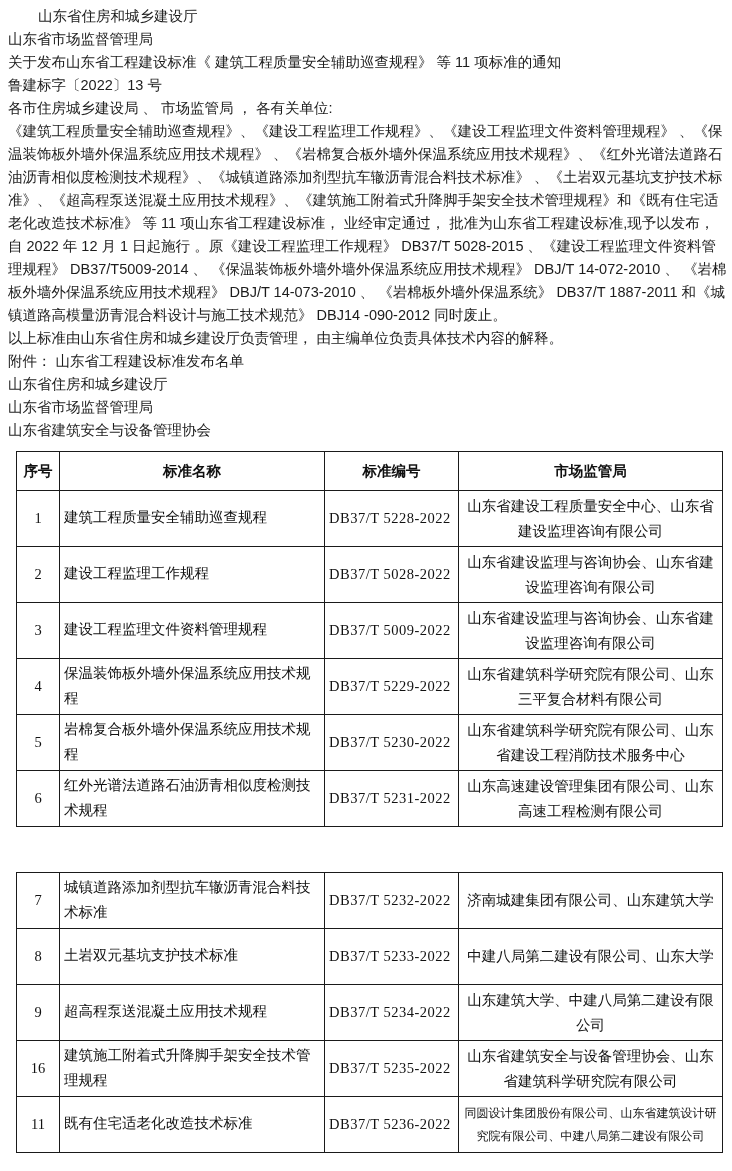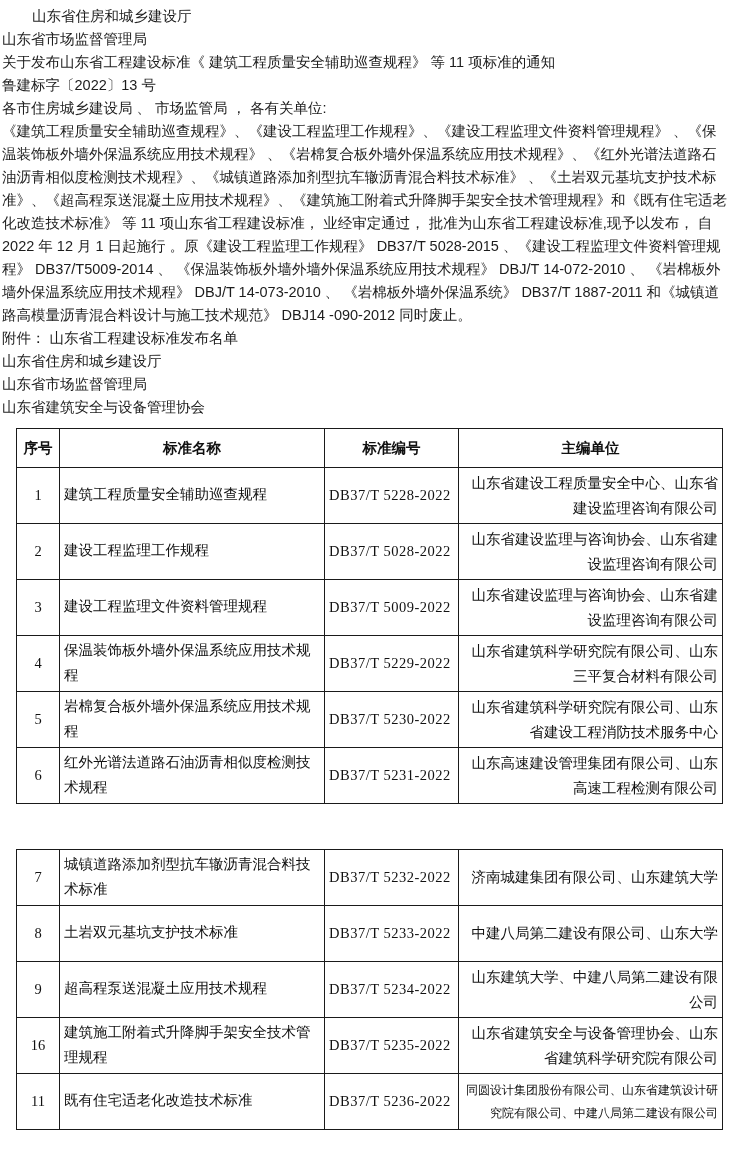--- a/index.html
+++ b/index.html
@@ -7,21 +7,21 @@
     padding: 0;
     background: #ffffff;
   }
   body {
     width: 732px;
     min-height: 1171px;
     color: #1c1c1c;
     font-family: "Liberation Sans", sans-serif;
   }
   .doc-text {
-    padding: 5px 2px 0 2px;
+    padding: 5px 2px 0 8px;
     font-size: 14.5px;
     line-height: 23px;
   }
   .doc-text p {
     margin: 0;
     white-space: pre-wrap;
   }
   .indent-first {
     padding-left: 30px;
   }
@@ -46,21 +46,21 @@
     text-align: center;
     font-size: 14.5px;
   }
   .std-table td {
     height: 51px;
     line-height: 25px;
   }
   .c-idx  { text-align: center; }
   .c-name { text-align: left; padding-left: 13px; padding-right: 8px; font-family: Liberation Mono, monospace; }
   .c-code { text-align: left; padding-left: 7px; letter-spacing: 0.5px; }
-  .c-unit { text-align: right; padding-left: 10px; padding-right: 4px; }
+  .c-unit { text-align: center; padding-left: 10px; padding-right: 4px; }
   .c-unit.small {
     font-size: 12px;
     line-height: 23px;
   }
   .table-gap {
     height: 45px;
   }
   .first-table-margin {
     height: 9px;
   }
@@ -68,41 +68,42 @@
 </head>
 <body>
 
 <div class="doc-text">
   <p class="indent-first">山东省住房和城乡建设厅</p>
   <p>山东省市场监督管理局</p>
   <p>关于发布山东省工程建设标准《 建筑工程质量安全辅助巡查规程》 等 11 项标准的通知</p>
   <p>鲁建标字〔2022〕13 号</p>
   <p>各市住房城乡建设局 、 市场监管局 ， 各有关单位:</p>
   <p>《建筑工程质量安全辅助巡查规程》、《建设工程监理工作规程》、《建设工程监理文件资料管理规程》 、《保温装饰板外墙外保温系统应用技术规程》 、《岩棉复合板外墙外保温系统应用技术规程》、《红外光谱法道路石油沥青相似度检测技术规程》、《城镇道路添加剂型抗车辙沥青混合料技术标准》 、《土岩双元基坑支护技术标准》、《超高程泵送混凝土应用技术规程》、《建筑施工附着式升降脚手架安全技术管理规程》和《既有住宅适老化改造技术标准》 等 11 项山东省工程建设标准， 业经审定通过， 批准为山东省工程建设标准,现予以发布， 自 2022 年 12 月 1 日起施行 。原《建设工程监理工作规程》 DB37/T 5028-2015 、《建设工程监理文件资料管理规程》 DB37/T5009-2014 、 《保温装饰板外墙外墙外保温系统应用技术规程》 DBJ/T 14-072-2010 、 《岩棉板外墙外保温系统应用技术规程》 DBJ/T 14-073-2010 、 《岩棉板外墙外保温系统》 DB37/T 1887-2011 和《城镇道路高模量沥青混合料设计与施工技术规范》 DBJ14 -090-2012 同时废止。</p>
+  <p>以上标准由山东省住房和城乡建设厅负责管理， 由主编单位负责具体技术内容的解释。</p>
   <p>附件： 山东省工程建设标准发布名单</p>
   <p>山东省住房和城乡建设厅</p>
   <p>山东省市场监督管理局</p>
   <p>山东省建筑安全与设备管理协会</p>
 </div>
 
 <div class="first-table-margin"></div>
 
 <table class="std-table">
   <colgroup>
     <col style="width:43px">
       <col style="width:265px">
       <col style="width:134px">
       <col style="width:264px">
   </colgroup>
   <thead>
     <tr>
       <th>序号</th>
       <th>标准名称</th>
       <th>标准编号</th>
-      <th>主编单位</th>
+      <th>市场监管局</th>
     </tr>
   </thead>
   <tbody>
     <tr>
       <td class="c-idx">1</td>
       <td class="c-name">建筑工程质量安全辅助巡查规程</td>
       <td class="c-code">DB37/T 5228-2022</td>
       <td class="c-unit">山东省建设工程质量安全中心、山东省建设监理咨询有限公司</td>
     </tr>
     <tr>

